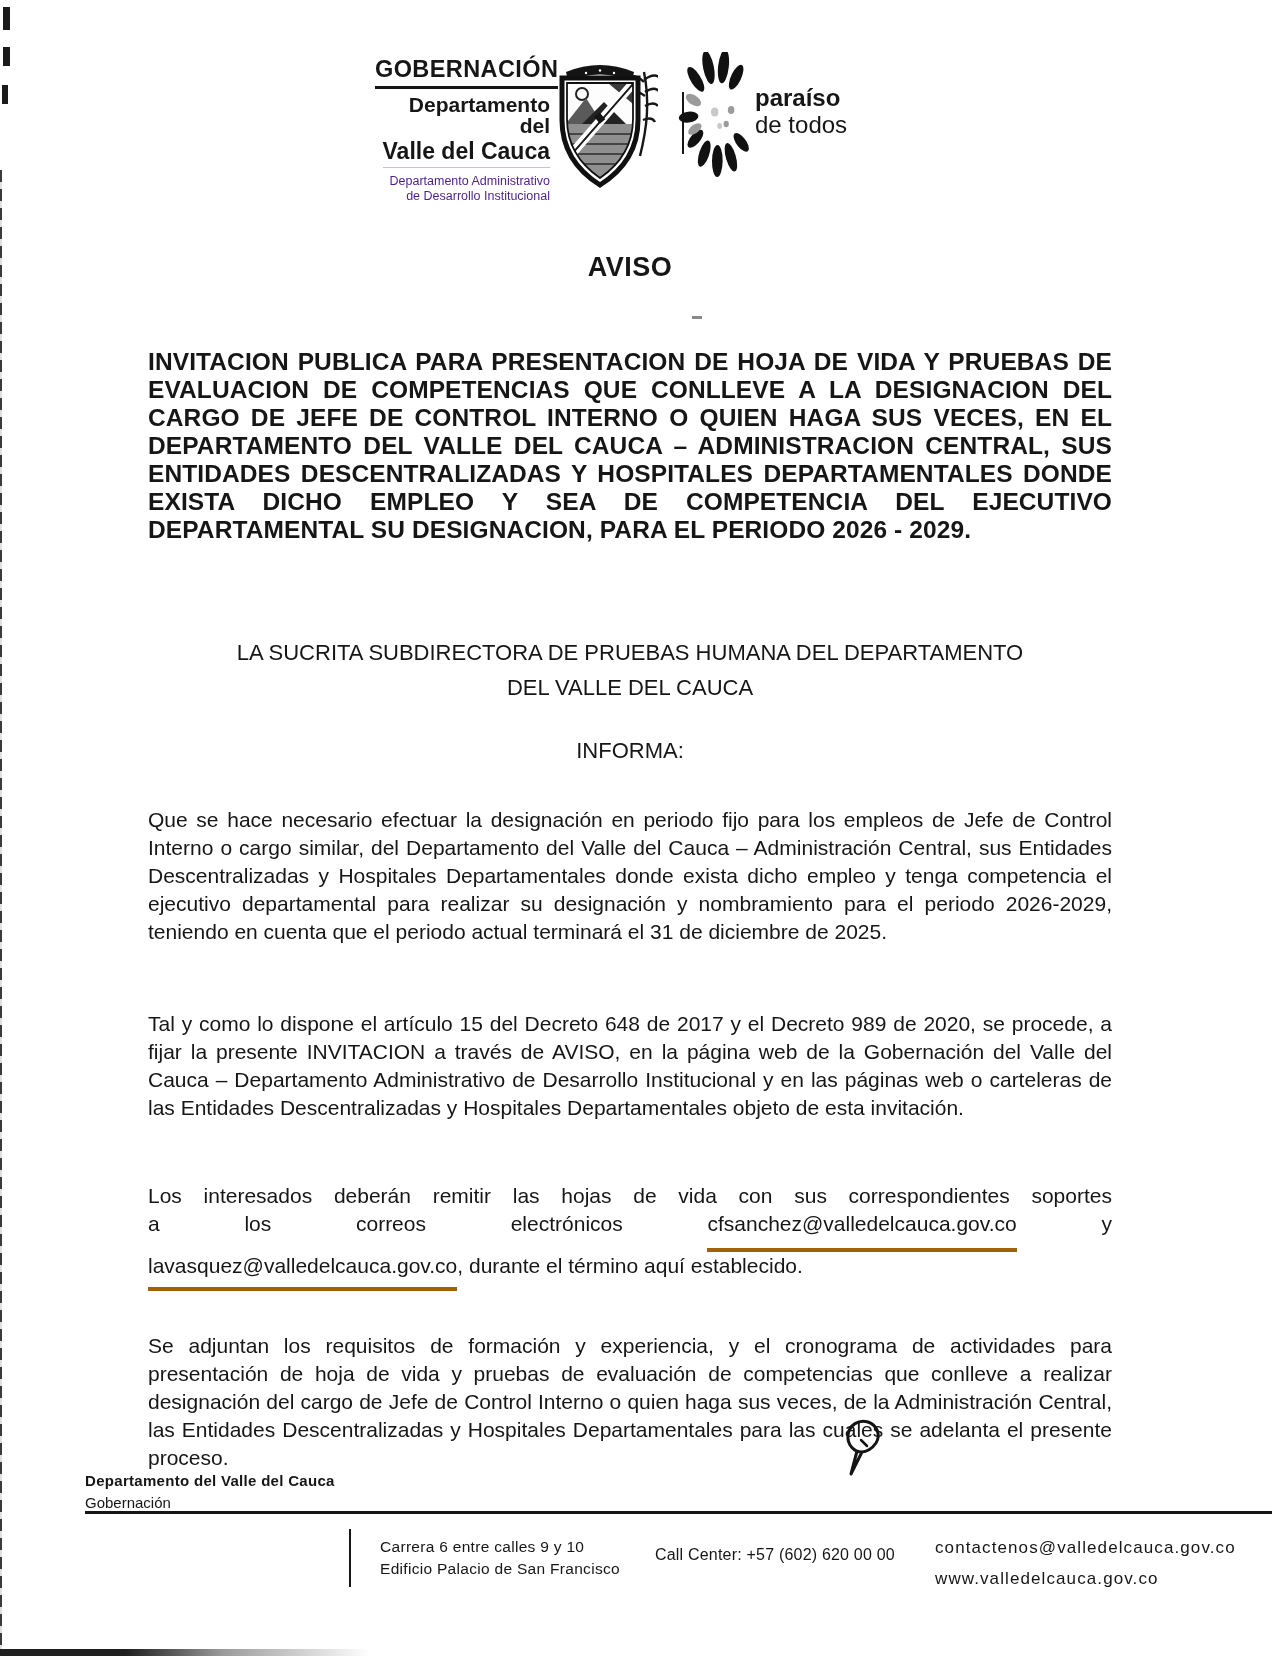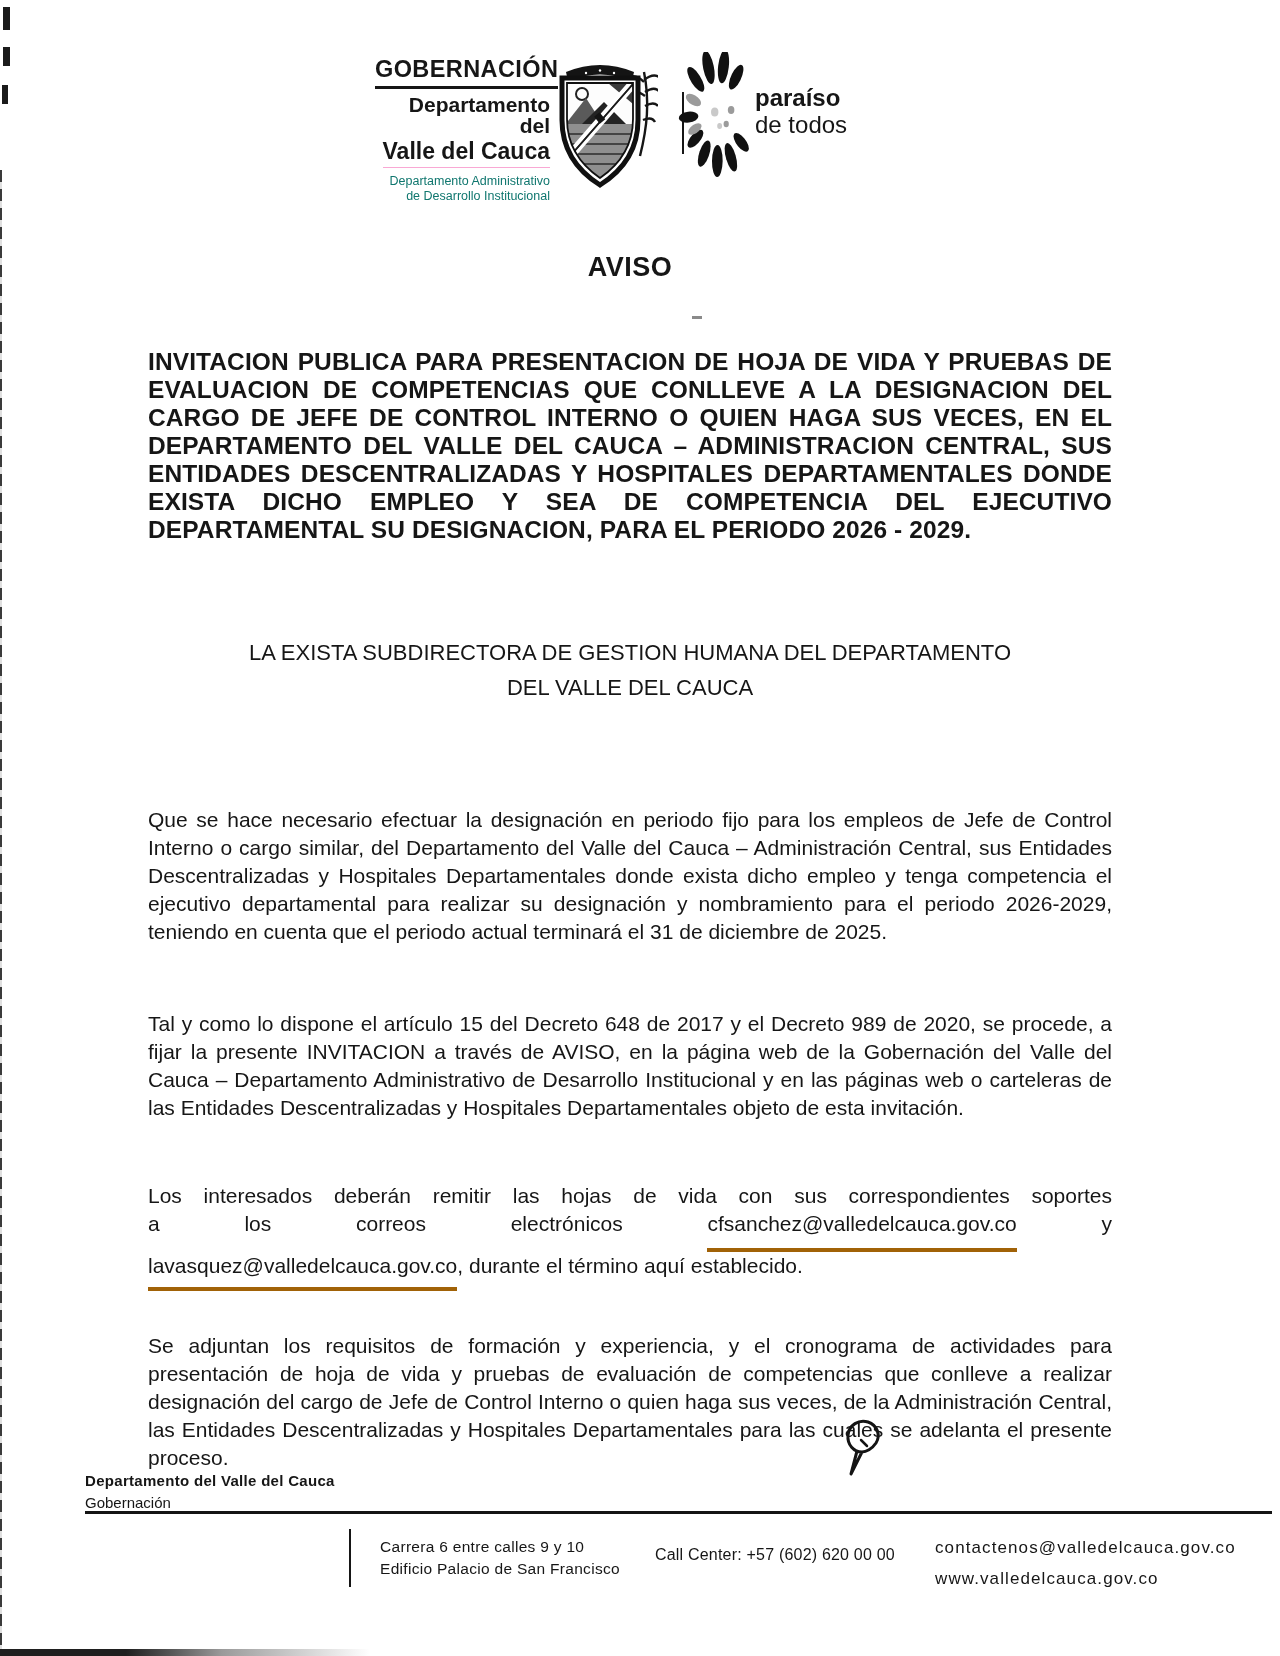--- a/index.html
+++ b/index.html
@@ -15,21 +15,21 @@
   
   .logo-text{
     position:absolute;left:375px;top:58px;width:175px;
     text-align:right;line-height:1;
   }
   .logo-org{font-size:23.5px;font-weight:700;letter-spacing:.4px;
     display:inline-block;border-bottom:3px solid #161616;padding-bottom:4px;}
   .logo-dept1{font-size:21px;font-weight:700;margin-top:5px;}
   .logo-dept2{font-size:23px;font-weight:700;margin-top:4px;
     display:inline-block;border-bottom:1px solid #f9a8d4;padding-bottom:4px;}
-  .logo-sub{font-size:12.5px;line-height:15px;margin-top:6px;color:#0f766e;}
+  .logo-sub{font-size:12.5px;line-height:15px;margin-top:6px;color:#4c1d95;}
   .shield{position:absolute;left:548px;top:56px;}
   .logo-divider{position:absolute;left:682px;top:92px;width:2px;height:62px;background:#161616;}
   .sunburst{position:absolute;left:676px;top:52px;}
   .slogan{position:absolute;left:755px;top:86px;line-height:1;}
   .slogan-1{font-size:24px;font-weight:700;}
   .slogan-2{font-size:24px;font-weight:400;margin-top:3px;}
 
   
   .content{position:absolute;left:148px;width:964px;}
   .title{top:252px;text-align:center;font-size:27px;font-weight:700;letter-spacing:.5px;}
@@ -162,24 +162,25 @@
   <div class="slogan">
     <div class="slogan-1">paraíso</div>
     <div class="slogan-2">de todos</div>
   </div>
 
   <div class="content title">AVISO</div>
 
   <div class="content invitation">INVITACION PUBLICA PARA PRESENTACION DE HOJA DE VIDA Y PRUEBAS DE EVALUACION DE COMPETENCIAS QUE CONLLEVE A LA DESIGNACION DEL CARGO DE JEFE DE CONTROL INTERNO O QUIEN HAGA SUS VECES, EN EL DEPARTAMENTO DEL VALLE DEL CAUCA – ADMINISTRACION CENTRAL, SUS ENTIDADES DESCENTRALIZADAS Y HOSPITALES DEPARTAMENTALES DONDE EXISTA DICHO EMPLEO Y SEA DE COMPETENCIA DEL EJECUTIVO DEPARTAMENTAL SU DESIGNACION, PARA EL PERIODO 2026 - 2029.</div>
 
   <div class="content subtitle">
-    <div>LA EXISTA SUBDIRECTORA DE GESTION HUMANA DEL DEPARTAMENTO</div>
+    <div>LA SUCRITA SUBDIRECTORA DE PRUEBAS HUMANA DEL DEPARTAMENTO</div>
     <div>DEL VALLE DEL CAUCA</div>
   </div>
 
+  <div class="content informa">INFORMA:</div>
 
   <div class="content body-p p1">Que se hace necesario efectuar la designación en periodo fijo para los empleos de Jefe de Control Interno o cargo similar, del Departamento del Valle del Cauca – Administración Central, sus Entidades Descentralizadas y Hospitales Departamentales donde exista dicho empleo y tenga competencia el ejecutivo departamental para realizar su designación y nombramiento para el periodo 2026-2029, teniendo en cuenta que el periodo actual terminará el 31 de diciembre de 2025.</div>
 
   <div class="content body-p p2">Tal y como lo dispone el artículo 15 del Decreto 648 de 2017 y el Decreto 989 de 2020, se procede, a fijar la presente INVITACION a través de AVISO, en la página web de la Gobernación del Valle del Cauca – Departamento Administrativo de Desarrollo Institucional y en las páginas web o carteleras de las Entidades Descentralizadas y Hospitales Departamentales objeto de esta invitación.</div>
 
   <div class="content p3">
     <div class="p3-l1">Los interesados deberán remitir las hojas de vida con sus correspondientes soportes</div>
     <div class="p3-l2">
       <span>a</span>
       <span>los</span>

